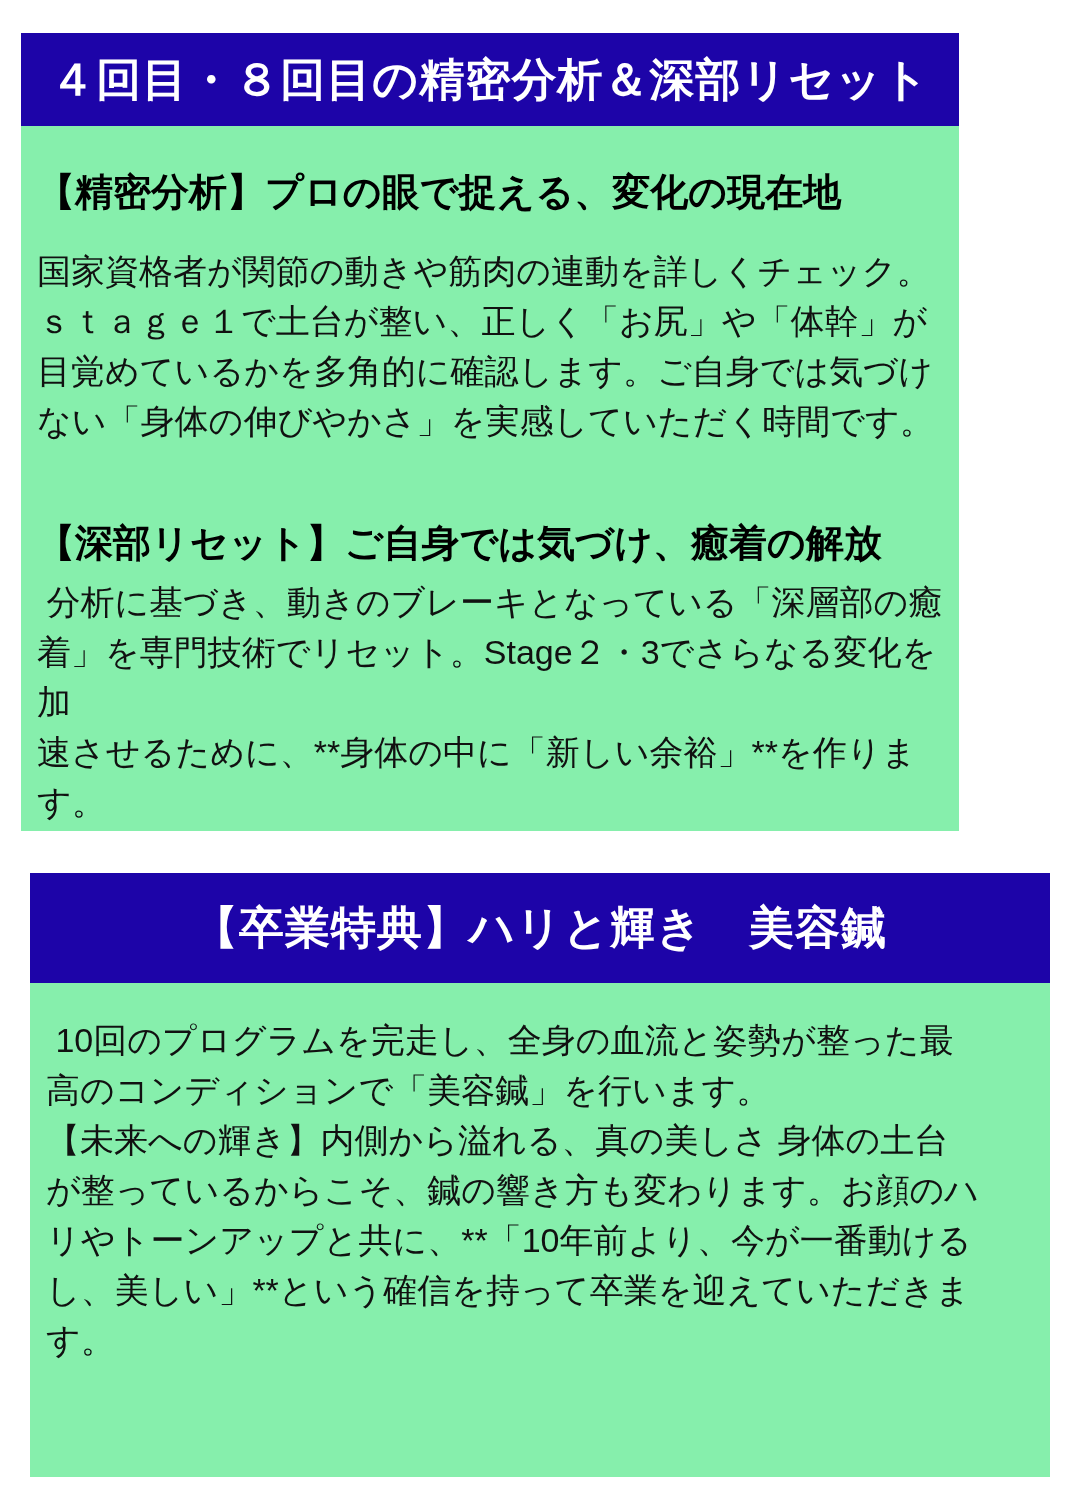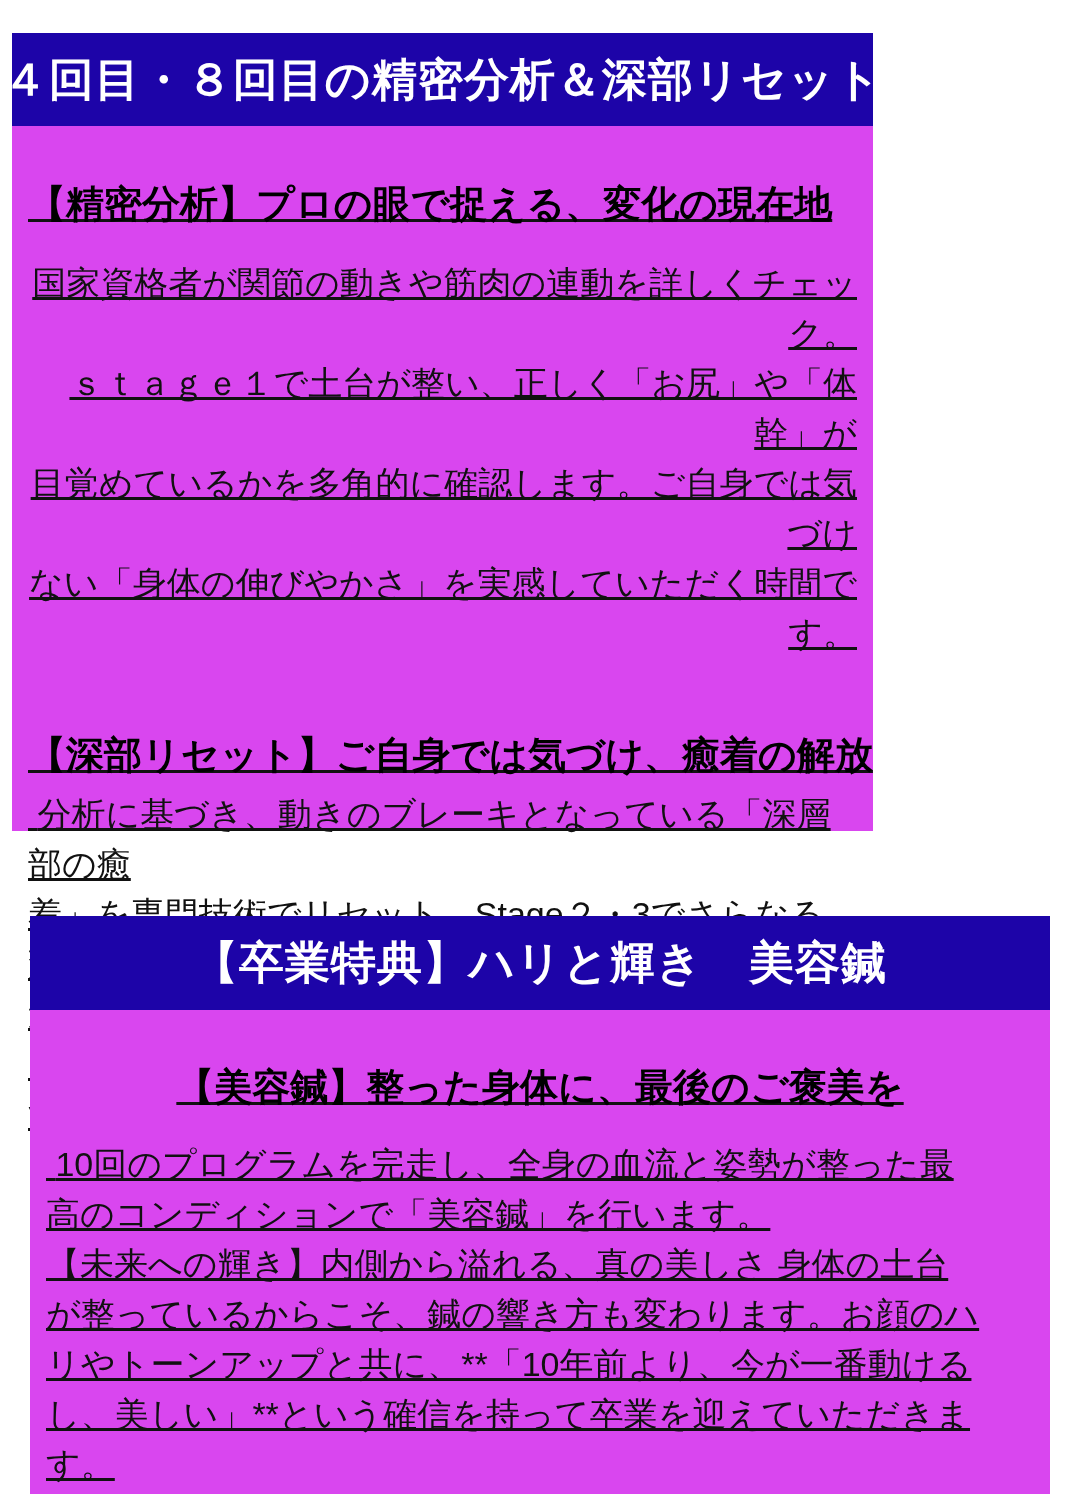--- a/index.html
+++ b/index.html
@@ -25,51 +25,50 @@
   }
   .card-header h1 {
     margin: 0;
     color: #ffffff;
     font-size: 45px;
     font-weight: 800;
     letter-spacing: 1px;
     white-space: nowrap;
   }
   .card-body {
-    background: #d946ef;
-    padding: 16px 16px;
+    background: #86efac;
+    padding: 4px 16px;
     box-sizing: border-box;
     color: #111111;
-    text-decoration: underline;
   }
-  .card1 { left: 12px;  top: 33px;  width: 861px; }
+  .card1 { left: 21px;  top: 33px;  width: 938px; }
   .card1 .card-header { height: 93px; }
   .card1 .card-body   { height: 705px; }
   .card2 { left: 30px;  top: 873px; width: 1020px; }
-  .card2 .card-header { height: 94px; margin-top: 43px; }
+  .card2 .card-header { height: 110px; }
   .card2 .card-body   { height: 494px; }
 
   .block-heading {
     margin: 0;
     font-size: 38px;
     line-height: 48px;
     font-weight: 800;
     color: #000000;
     white-space: nowrap;
   }
   .body-text {
     margin: 0;
     font-size: 34px;
     line-height: 50px;
     font-weight: 400;
     white-space: pre-wrap;
     color: #111111;
   }
   .card1 .heading-1 { margin-top: 38px; }
-  .card1 .para-1    { margin-top: 30px; text-align: right; }
+  .card1 .para-1    { margin-top: 30px; }
   .card1 .heading-2 { margin-top: 73px; }
   .card1 .para-2    { margin-top: 10px; }
 
   .card2 .sub-heading {
     margin-top: 37px;
     text-align: center;
   }
   .card2 .para-1 { margin-top: 28px; }
 </style>
 </head>
@@ -93,21 +92,20 @@
 速させるために、**身体の中に「新しい余裕」**を作りま
 す。</p>
     </div>
   </section>
 
   <section class="card card2">
     <header class="card-header">
       <h1>【卒業特典】ハリと輝き　美容鍼</h1>
     </header>
     <div class="card-body">
-      <h2 class="block-heading sub-heading">【美容鍼】整った身体に、最後のご褒美を</h2>
       <p class="body-text para-1"> 10回のプログラムを完走し、全身の血流と姿勢が整った最
 高のコンディションで「美容鍼」を行います。
 【未来への輝き】内側から溢れる、真の美しさ 身体の土台
 が整っているからこそ、鍼の響き方も変わります。お顔のハ
 リやトーンアップと共に、**「10年前より、今が一番動ける
 し、美しい」**という確信を持って卒業を迎えていただきま
 す。</p>
     </div>
   </section>
 

